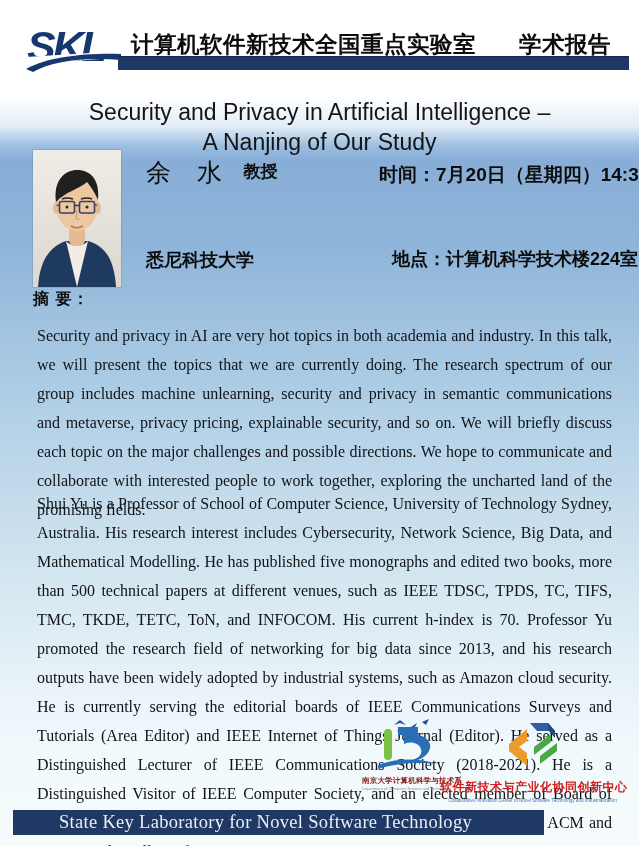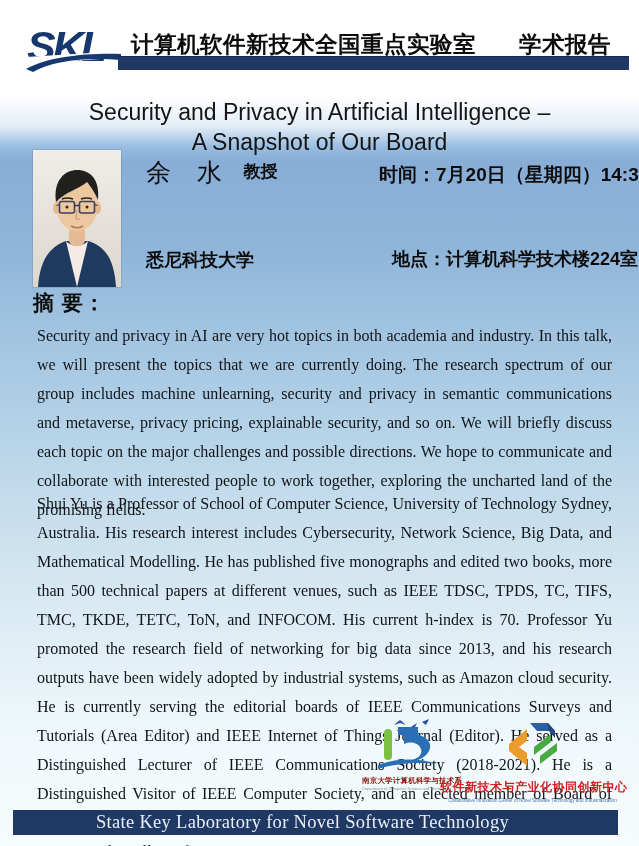--- a/index.html
+++ b/index.html
@@ -40,21 +40,21 @@
   .speaker-photo{position:absolute;left:33px;top:150px;width:88px;height:137px;box-shadow:0 0 0 1px rgba(90,110,140,.25);}
   .speaker-name-row{position:absolute;left:146px;top:156px;white-space:nowrap;}
   .speaker-name{font-family:"DejaVu Serif",serif;font-size:25px;color:#0d0d0d;letter-spacing:9px;}
   .speaker-title{font-size:17px;font-weight:bold;color:#0d0d0d;margin-left:8px;vertical-align:4px;}
   .speaker-affiliation{position:absolute;left:146px;top:248px;font-size:18px;font-weight:bold;color:#0d0d0d;white-space:nowrap;}
   .talk-time{position:absolute;left:379px;top:162px;font-size:19px;font-weight:bold;color:#0d0d0d;white-space:nowrap;}
   .talk-location{position:absolute;left:392px;top:247px;font-size:18px;font-weight:bold;color:#0d0d0d;white-space:nowrap;}
   
   .section-heading{
     position:absolute;left:33px;
-    font-size:21px;font-weight:bold;color:#0d0d0d;letter-spacing:1px;white-space:nowrap;
+    font-size:16px;font-weight:bold;color:#0d0d0d;letter-spacing:1px;white-space:nowrap;
   }
   .abstract-heading{top:289px;}
   .bio-heading{top:456px;}
   .body-paragraph{
     position:absolute;left:37px;width:575px;
     font-family:"Liberation Serif",serif;
     font-size:16px;line-height:29px;color:#101418;
     text-align:justify;
   }
   .abstract-body{top:321px;}
@@ -63,21 +63,21 @@
   .nju-logo-block{position:absolute;left:362px;top:718px;width:90px;text-align:center;}
   .nju-logo{width:80px;height:58px;display:block;margin:0 auto;}
   .nju-caption-cn{font-size:7.5px;font-weight:bold;color:#8b1a12;white-space:nowrap;letter-spacing:0.2px;}
   .nju-caption-en{font-size:4px;color:#8a8f96;white-space:nowrap;overflow:hidden;}
   .cic-logo-block{position:absolute;left:440px;top:720px;width:185px;text-align:center;}
   .cic-logo{width:62px;height:56px;display:block;margin:0 auto;}
   .cic-caption-cn{font-size:12px;font-weight:bold;color:#cf1f1f;white-space:nowrap;letter-spacing:0.5px;margin-top:3px;}
   .cic-caption-en{font-size:4.6px;color:#4d76b0;white-space:nowrap;overflow:hidden;margin-top:2px;}
   
   .footer-bar{
-    position:absolute;left:13px;top:810px;width:605px;height:25px;
+    position:absolute;left:13px;top:810px;width:531px;height:25px;
     background:#1f3864;
     display:flex;align-items:center;justify-content:center;
     font-family:"Liberation Serif",serif;
     font-size:18.5px;color:#e9eff8;letter-spacing:0.3px;white-space:nowrap;
   }
   .footer-bar .gap{display:inline-block;width:26px;}
 </style>
 </head>
 <body>
 
@@ -87,21 +87,21 @@
     <text x="1" y="37" font-family="Liberation Sans, sans-serif" font-size="43" font-weight="bold" font-style="italic" fill="#16386e" letter-spacing="-3">SKL</text>
     <polygon points="-2,33 98,27 98,33 -2,41" fill="#ffffff"></polygon>
     <path d="M0,45 C22,33 58,29 95,30 L95,36 C60,33 26,37 7,48 Z" fill="#16386e"></path>
   </svg>
   <div class="lab-name-cn">计算机软件新技术全国重点实验室</div>
   <div class="report-label-cn">学术报告</div>
   <div class="header-rule-bar"></div>
 
   <div class="talk-title">
     <div>Security and Privacy in Artificial Intelligence –</div>
-    <div>A Snapshot of Our Board</div>
+    <div>A Nanjing of Our Study</div>
   </div>
 
   <svg class="speaker-photo" viewBox="0 0 88 137" aria-hidden="true">
     <defs>
       <linearGradient id="pbg" x1="0" y1="0" x2="0" y2="1">
         <stop offset="0" stop-color="#f0ede7"></stop>
         <stop offset="1" stop-color="#dcd7cf"></stop>
       </linearGradient>
     </defs>
     <rect width="88" height="137" fill="url(#pbg)"></rect>

